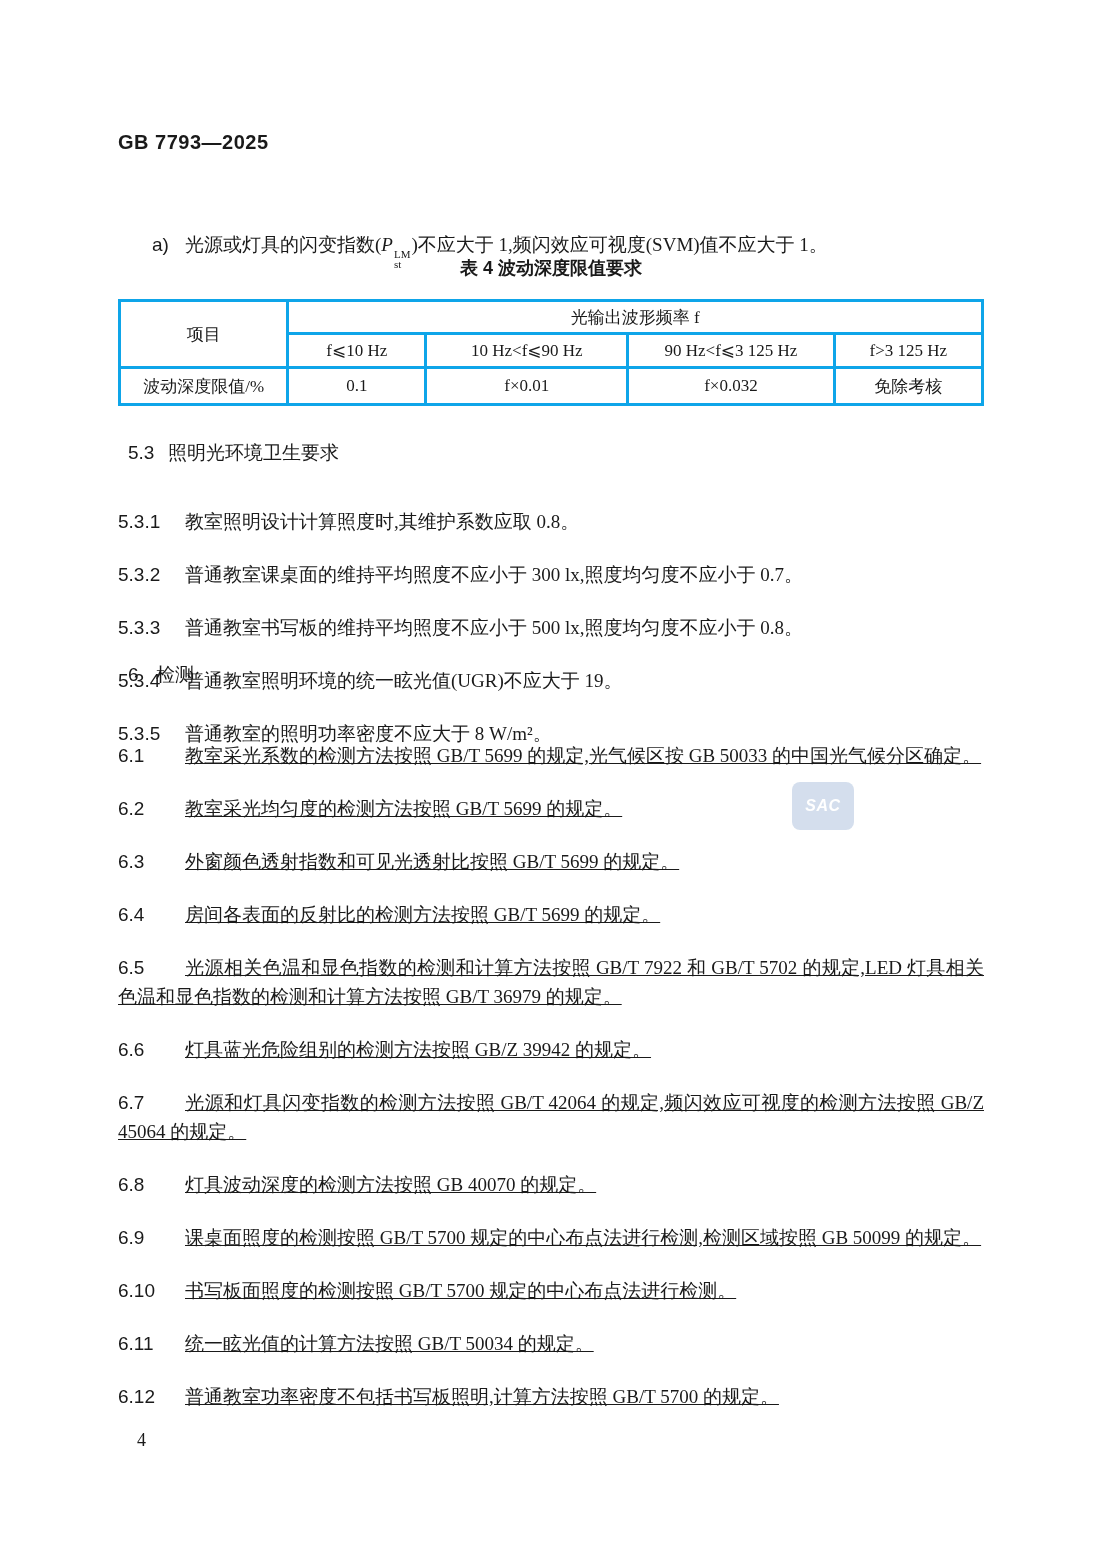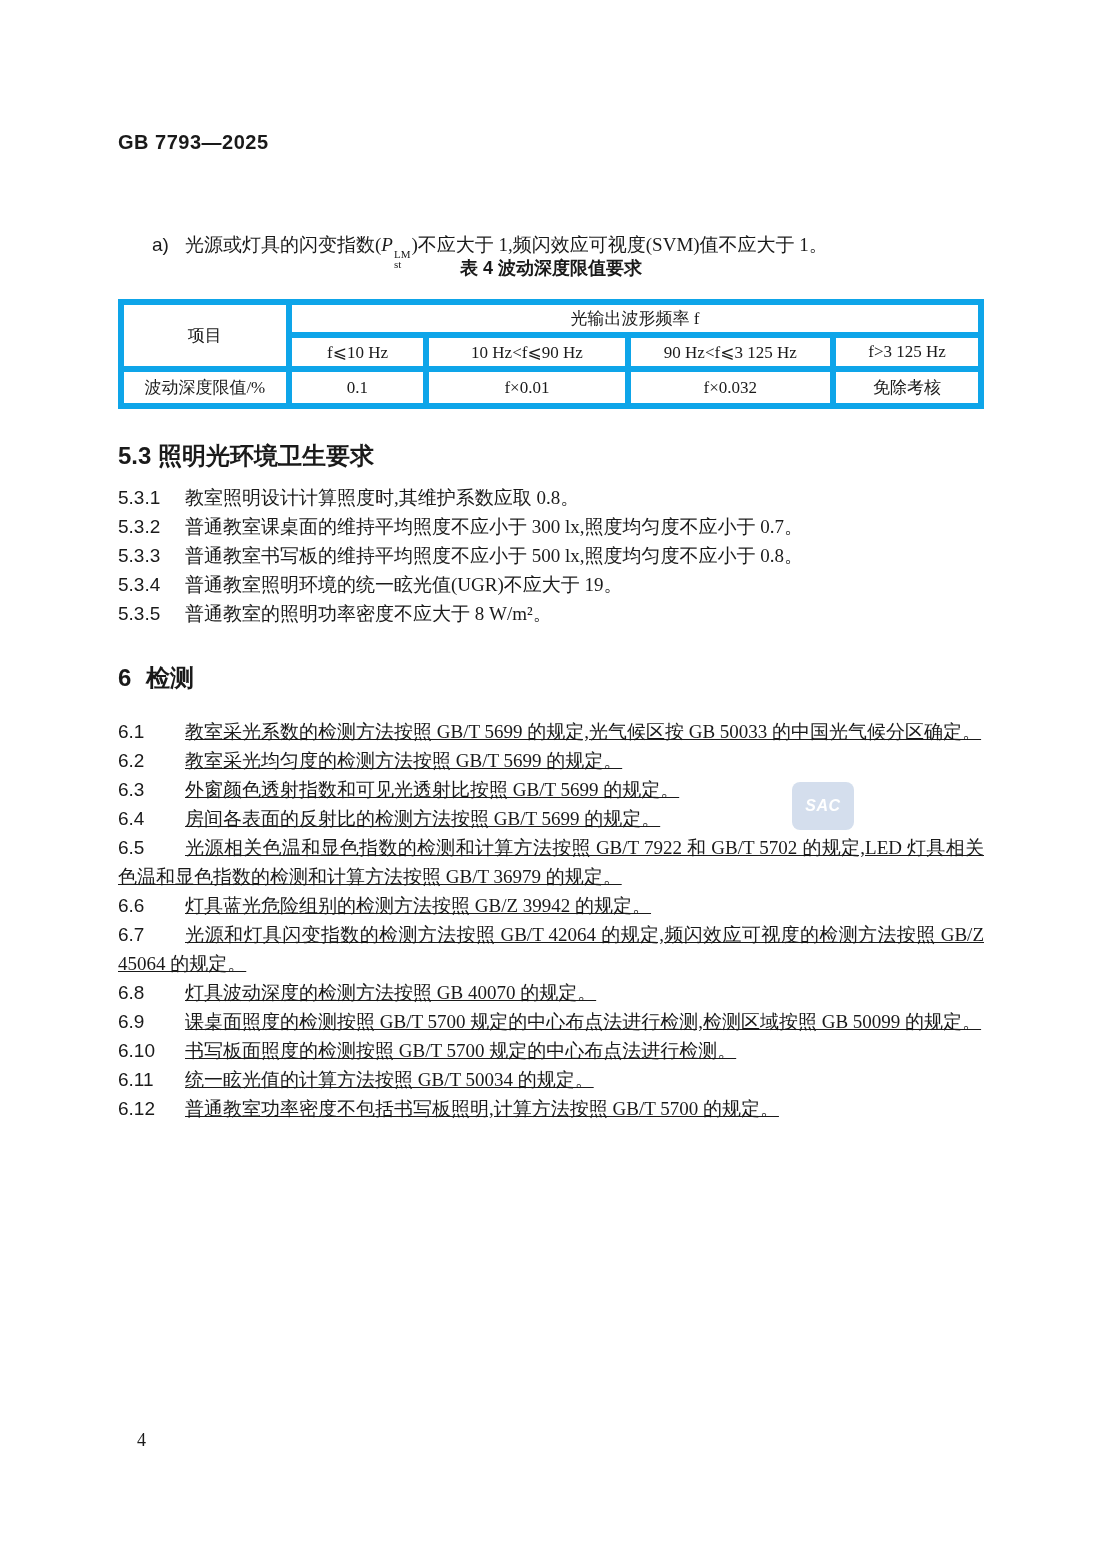--- a/index.html
+++ b/index.html
@@ -40,45 +40,45 @@
     position:absolute; left:118px; top:256px; width:866px;
     text-align:center; font-size:18px; font-weight:bold;
     font-family:"Liberation Sans","DejaVu Sans",sans-serif;
   }
   table.gb-table {
     position:absolute; left:118px; top:299px; width:866px;
     border-collapse:collapse; font-size:17px;
     border:2px solid #1a1a1a;
   }
   table.gb-table td {
-    border:6px solid #0ea5e9; text-align:center; vertical-align:middle;
+    border:3px solid #0ea5e9; text-align:center; vertical-align:middle;
     padding:0 4px;
   }
   tr.row-group td { height:33px; }
   tr.row-subhead td { height:34px; }
   tr.row-data td { height:37px; }
   .col-item { width:19.5%; }
   .col-f1 { width:16%; }
   .col-f2 { width:23.4%; }
   .col-f3 { width:23.9%;margin-top:44px; }
   .col-f4 { width:17.2%; }
 
   .heading {
-    position:absolute; left:118px;
-    font-size:24px; font-weight:bold;
+    position:absolute; left:128px;
+    font-size:19px; font-weight:normal;
     font-family:"Liberation Sans","DejaVu Sans",sans-serif;
   }
   .heading .hnum { display:inline-block; min-width:40px; }
   .heading-6 .hnum { min-width:28px; }
 
   .clauses {
     position:absolute; left:118px; width:866px;
     font-size:19px; line-height:29px;
   }
-  .clause { text-align:justify; }
+  .clause { text-align:justify;margin-top:24px; }
   .cnum {
     display:inline-block; min-width:67px;
     font-family:"Liberation Sans","DejaVu Sans",sans-serif;
   }
 
   .watermark {
     position:absolute; left:792px; top:782px; width:62px; height:48px;
     background:#cdd9ea; border-radius:8px; opacity:0.85;
     display:flex; align-items:center; justify-content:center;
   }

